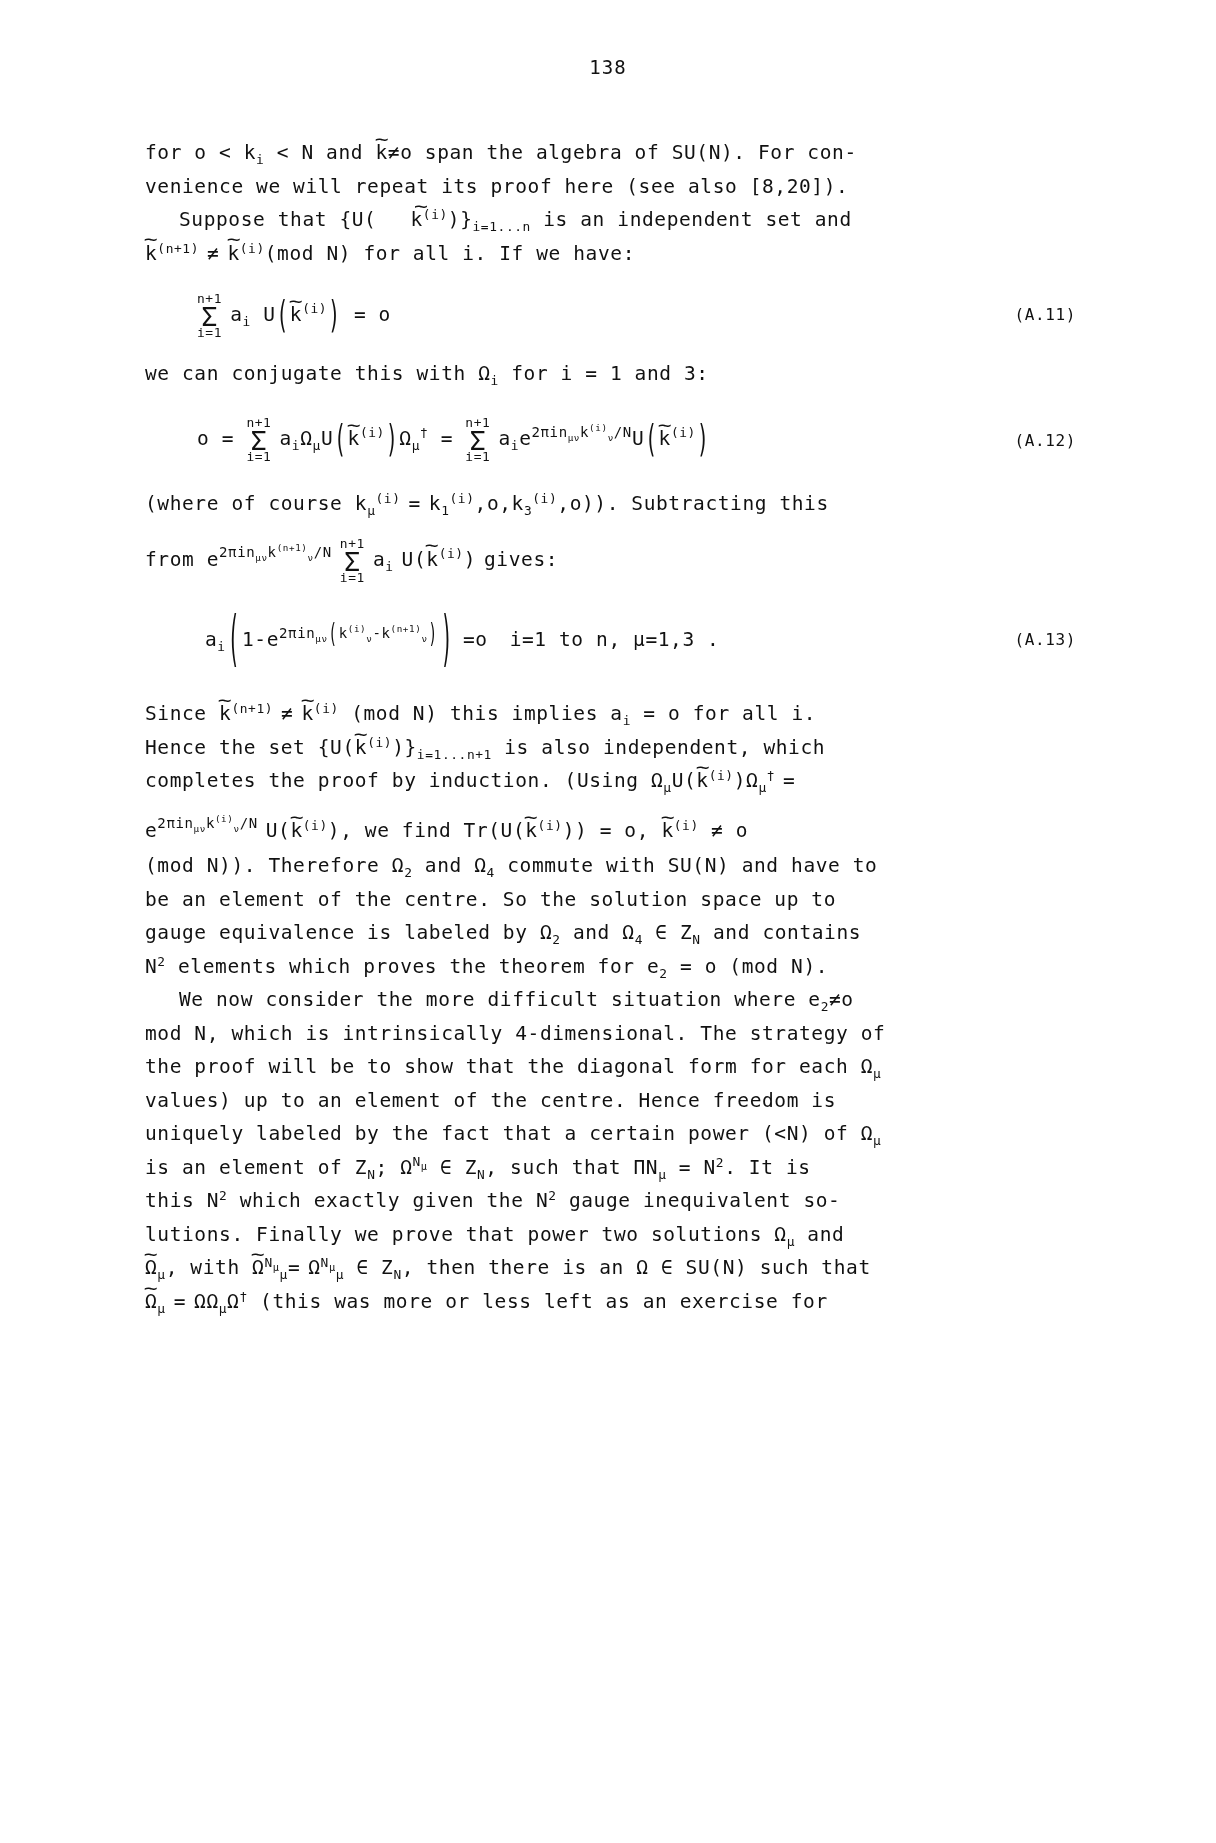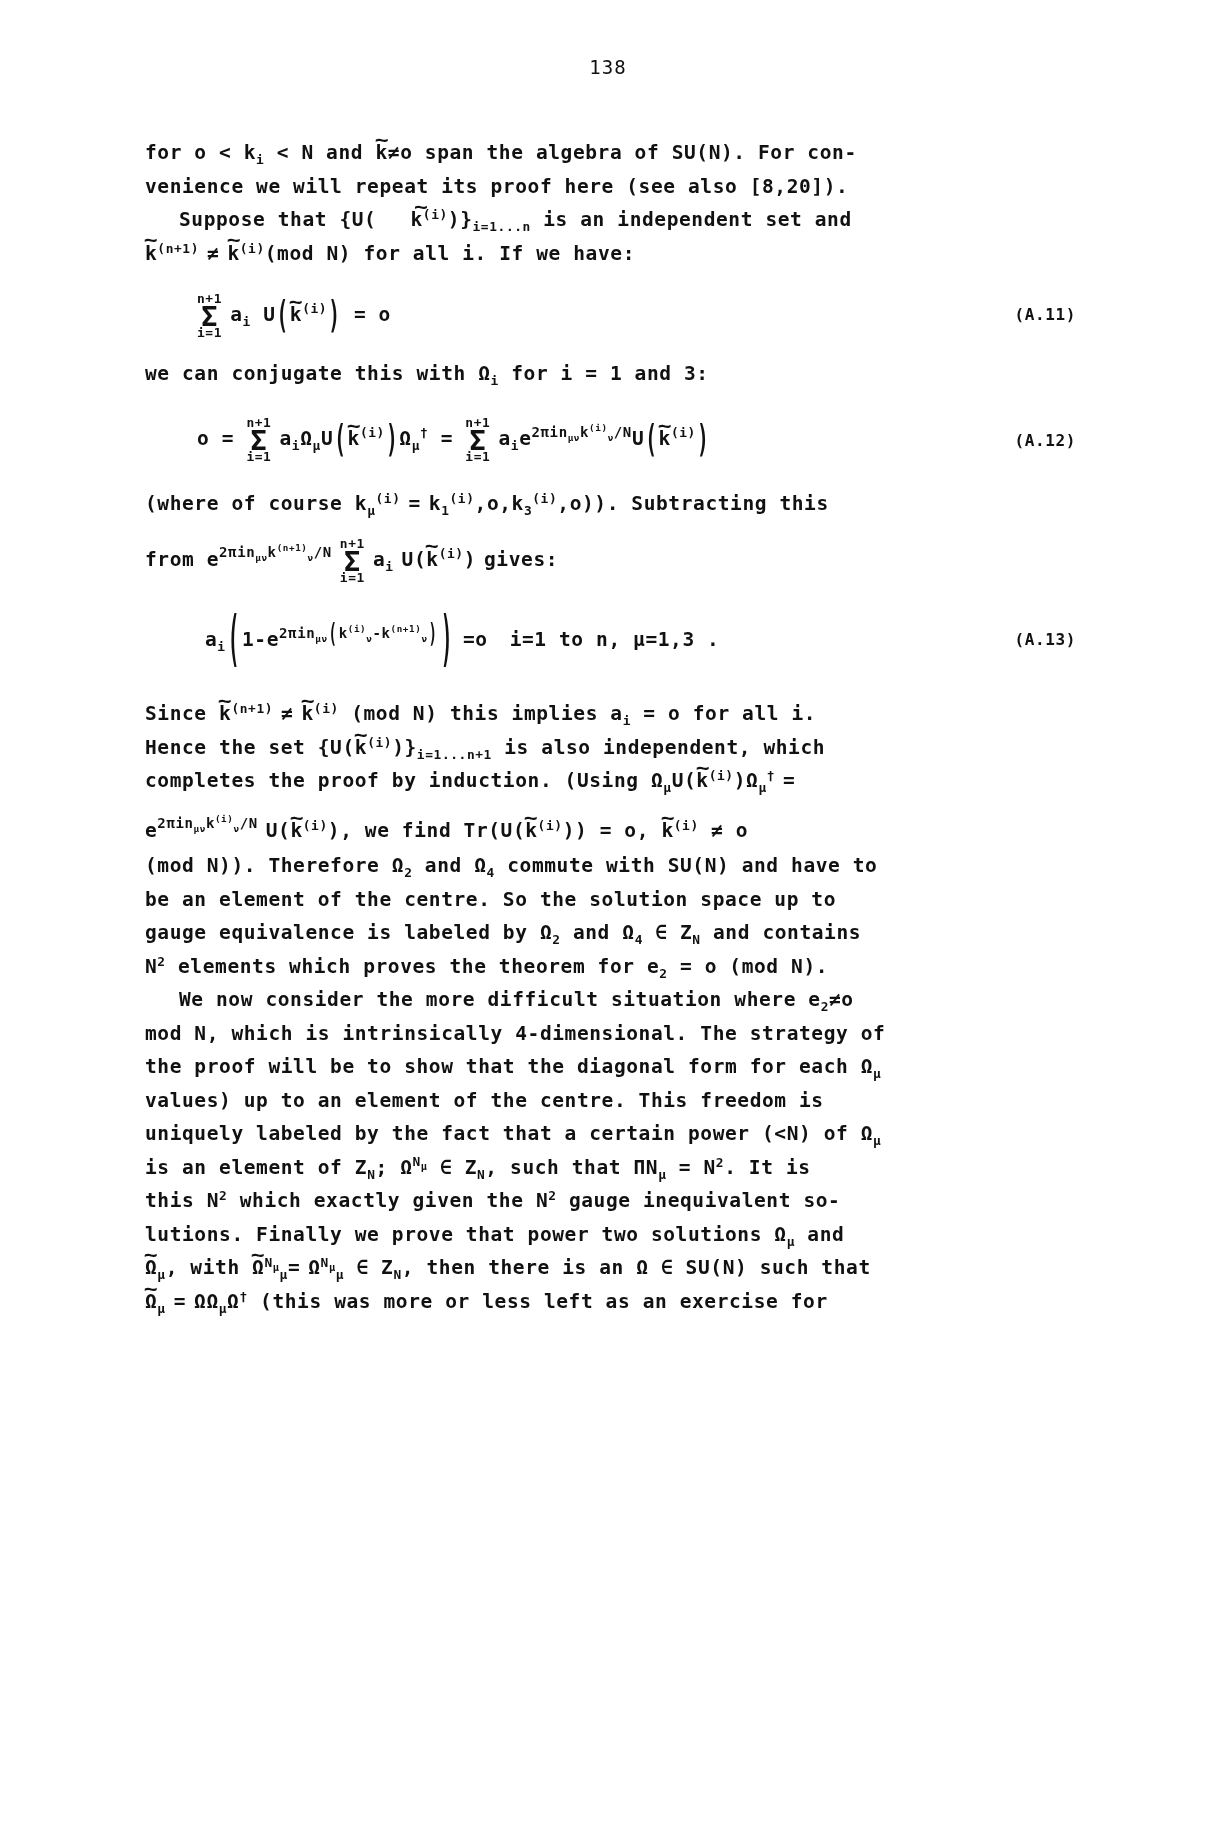--- a/index.html
+++ b/index.html
@@ -30,21 +30,20 @@
     letter-spacing: 1px;
   }
   .body-text {
     position: absolute;
     top: 136px;
     left: 145px;
     width: 930px;
     font-size: 19.5px;
     line-height: 33.5px;
     letter-spacing: 0.6px;
-    font-weight: bold;
   }
   p {
     margin: 0;
   }
   .indent {
     text-indent: 34px;
   }
   .eqn {
     position: relative;
     margin: 10px 0 8px 0;
@@ -207,21 +206,21 @@
       <span>N</span><sup>2</sup><span> elements which proves the theorem for e</span><sub>2</sub><span> = o (mod N).</span>
     </p>
 
     <p class="indent">
       <span>We now consider the more difficult situation where e</span><sub>2</sub><span>≠o</span>
     </p>
     <p>mod N, which is intrinsically 4-dimensional. The strategy of</p>
     <p>
       <span>the proof will be to show that the diagonal form for each </span><span>Ω</span><sub>μ</sub>
     </p>
-    <p>values) up to an element of the centre. This freedom is</p>
+    <p>values) up to an element of the centre. Hence freedom is</p>
     <p>
       <span>uniquely labeled by the fact that a certain power (&lt;N) of </span><span>Ω</span><sub>μ</sub>
     </p>
     <p>
       <span>is an element of Z</span><sub>N</sub><span>; </span><span>Ω</span><sup>N<sub style="font-size:0.8em">μ</sub></sup><span> ∈ Z</span><sub>N</sub><span>, such that ΠN</span><sub>μ</sub><span> = N</span><sup>2</sup><span>. It is</span>
     </p>
     <p>
       <span>this N</span><sup>2</sup><span> which exactly given the N</span><sup>2</sup><span> gauge inequivalent so-</span>
     </p>
     <p>

